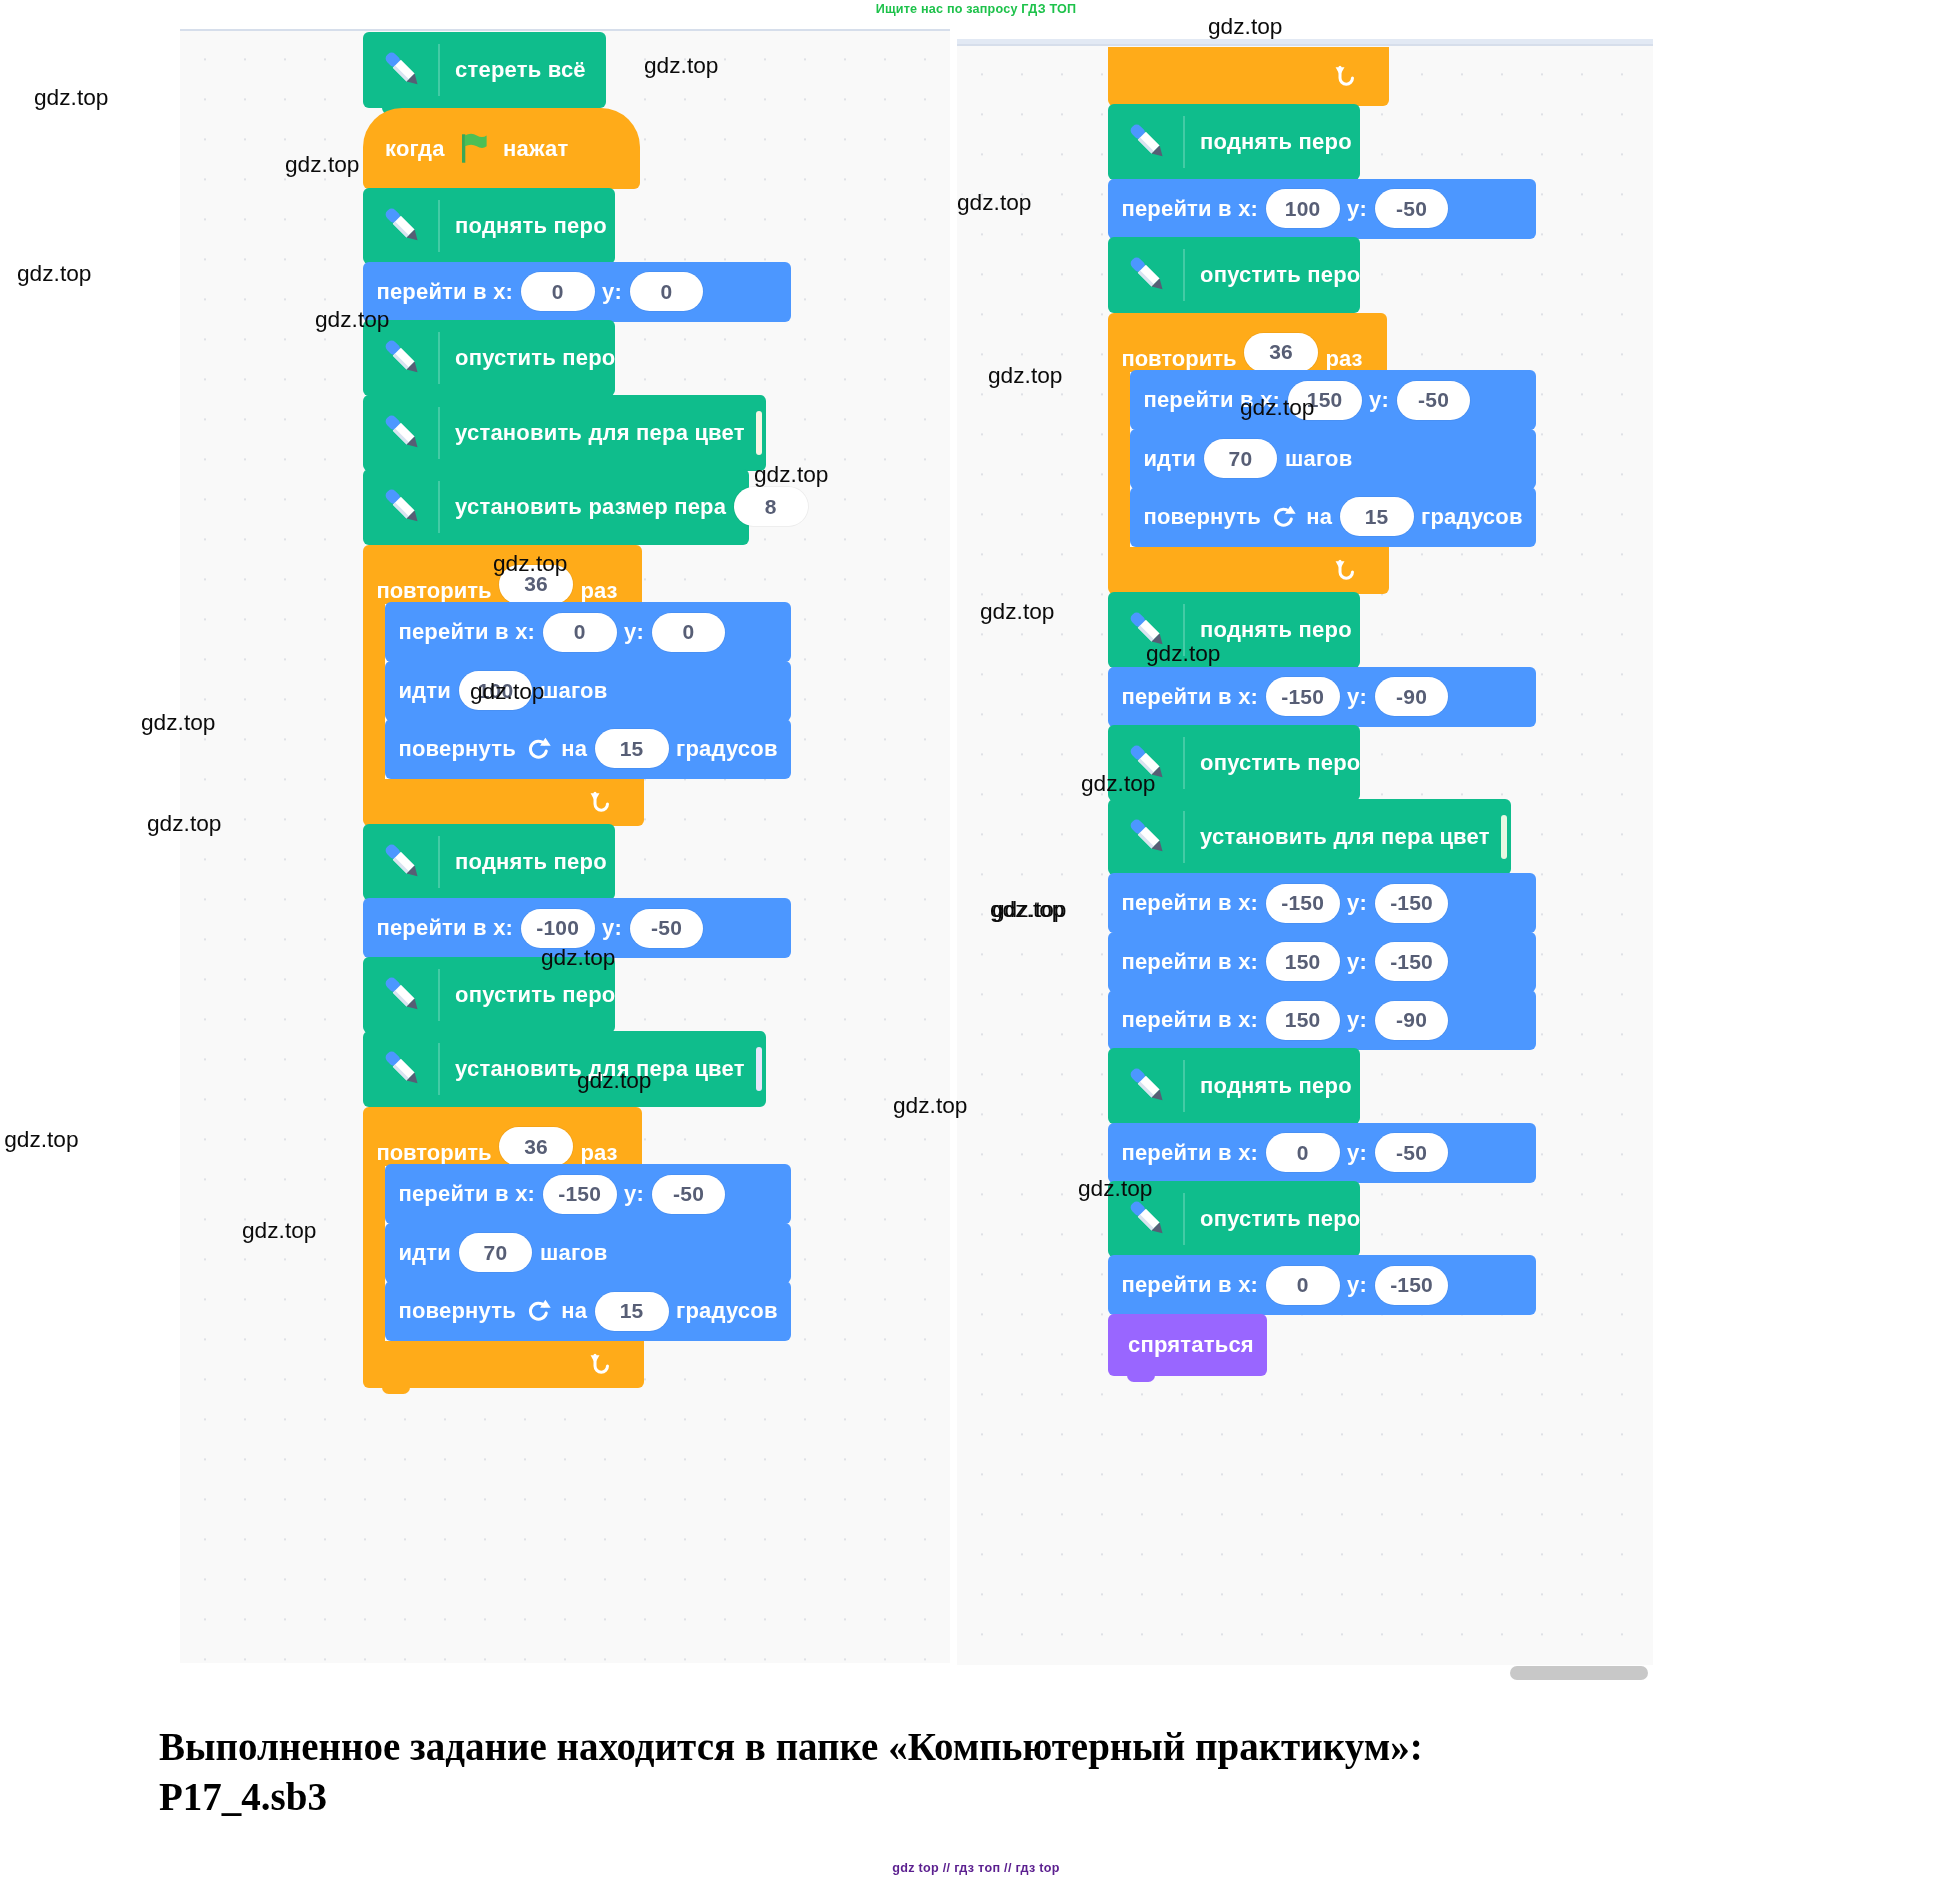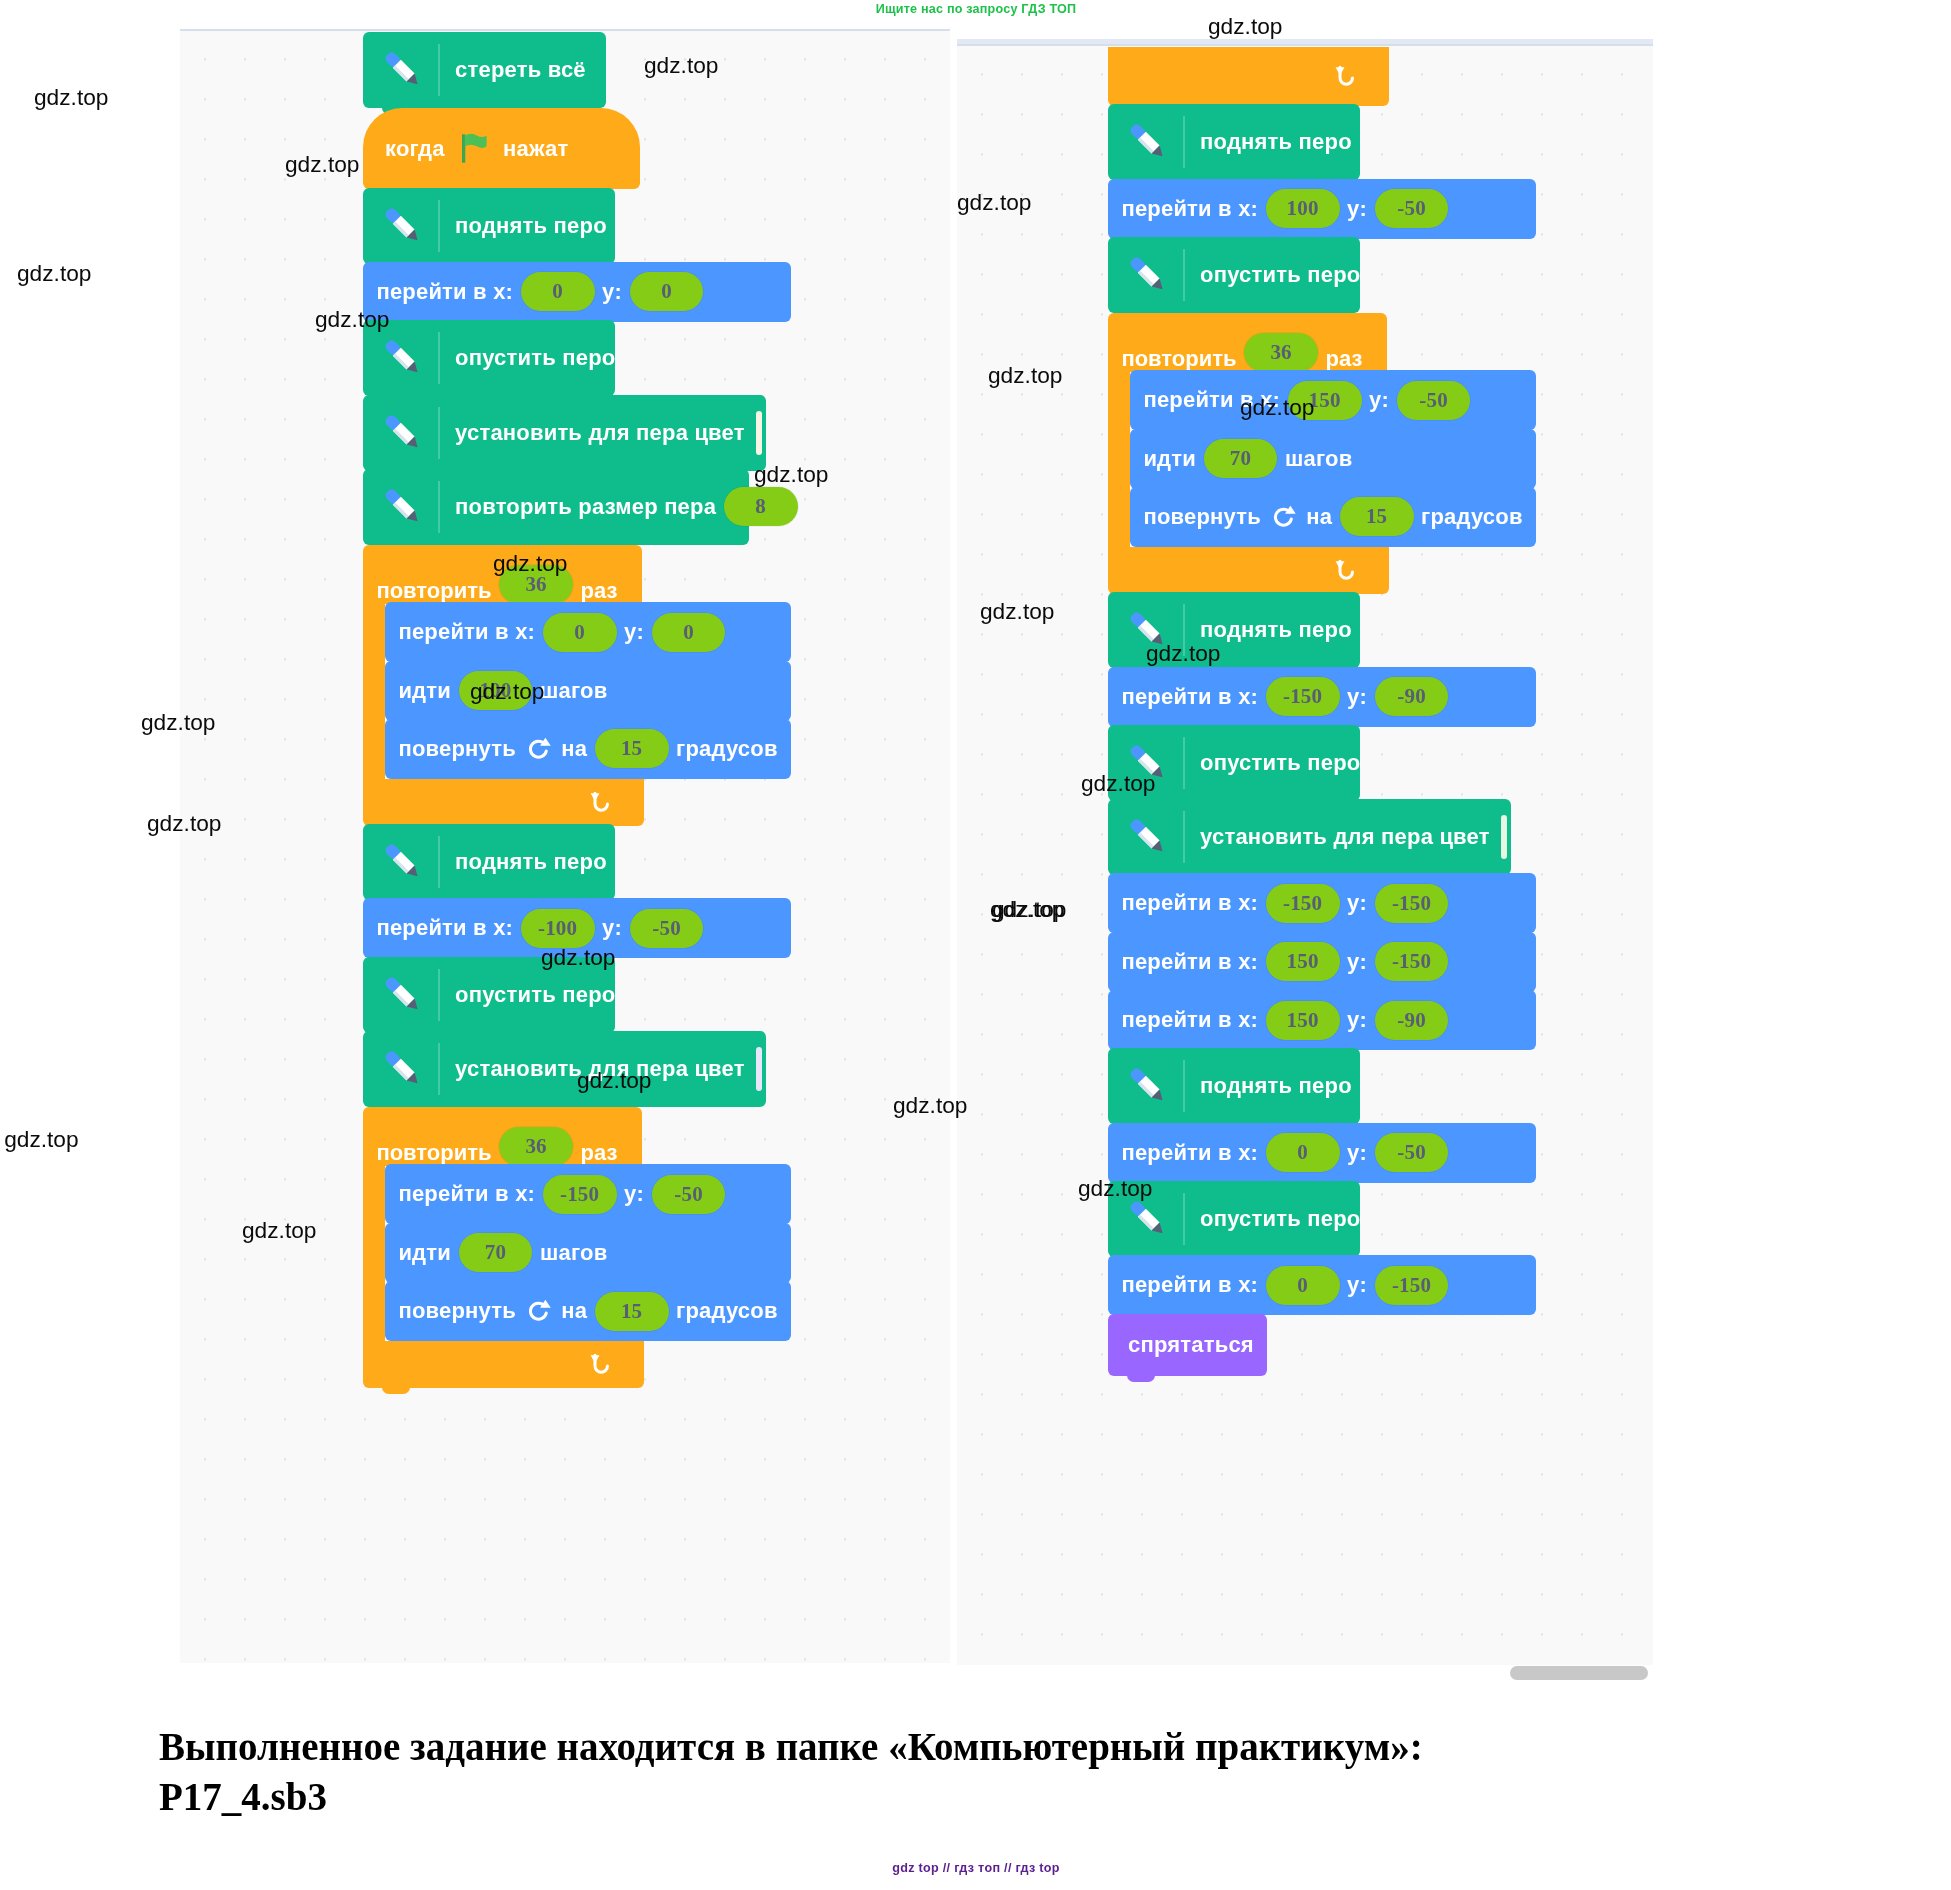--- a/index.html
+++ b/index.html
@@ -53,25 +53,25 @@
   }
   .motion{background:#4c97ff;height:60px;margin-top:-1.7px;}
   .pen{background:#0fbd8c;height:76px;margin-top:-1.7px;}
   .looks{background:#9966ff;height:62px;margin-top:-1.7px;}
   .hat{
     background:#ffab19;height:81px;border-top-left-radius:39px;
     border-top-right-radius:39px;padding-left:22px;
   }
   
   .inp{
-    background:#84cc16;color:#575e75;border-radius:838px;
+    background:#ffffff;color:#575e75;border-radius:838px;
     display:inline-flex;align-items:center;justify-content:center;
     min-width:47px;height:39px;padding:0 13.4px;margin:0 7.6px;
     font-size:21px;font-weight:600;
-    font-family:Liberation Serif, serif;
+    font-family:Liberation Sans, sans-serif;
     box-shadow:0 0 0 0.8px rgba(0,0,0,.06);
   }
   .swatch{
     width:49px;height:44px;border-radius:838px;margin-left:11.7px;
     border:3.4px solid rgba(255,255,255,.85);box-sizing:border-box;
   }
   .pen-ico{
     width:52px;height:52px;margin-right:10px;flex:none;position:relative;
   }
   .pen-sep{
@@ -201,21 +201,21 @@
         <svg viewBox="0 0 64 64" width="52" height="52" aria-hidden="true">
  <g transform="rotate(-45 32 32)">
   <rect x="26" y="6" width="14" height="18" rx="6" fill="#4c97ff"></rect>
   <rect x="26" y="22" width="14" height="24" fill="#ffffff"></rect>
   <rect x="26" y="22" width="4" height="24" fill="#d9e3f0"></rect>
   <polygon points="26,46 40,46 33,58" fill="#575e75"></polygon>
  </g>
         </svg>
       </span>
       <span class="pen-sep"></span>
-      <span>повторить размер пера</span>
+      <span>установить размер пера</span>
       <span class="inp">8</span>
     </div>
     <div class="cblock">
       <div class="c-top" style="width: 252px;">
         <span>повторить</span>
         <span class="inp">36</span>
         <span>раз</span>
       </div>
       <div class="c-left"></div>
       <div class="c-inner">

